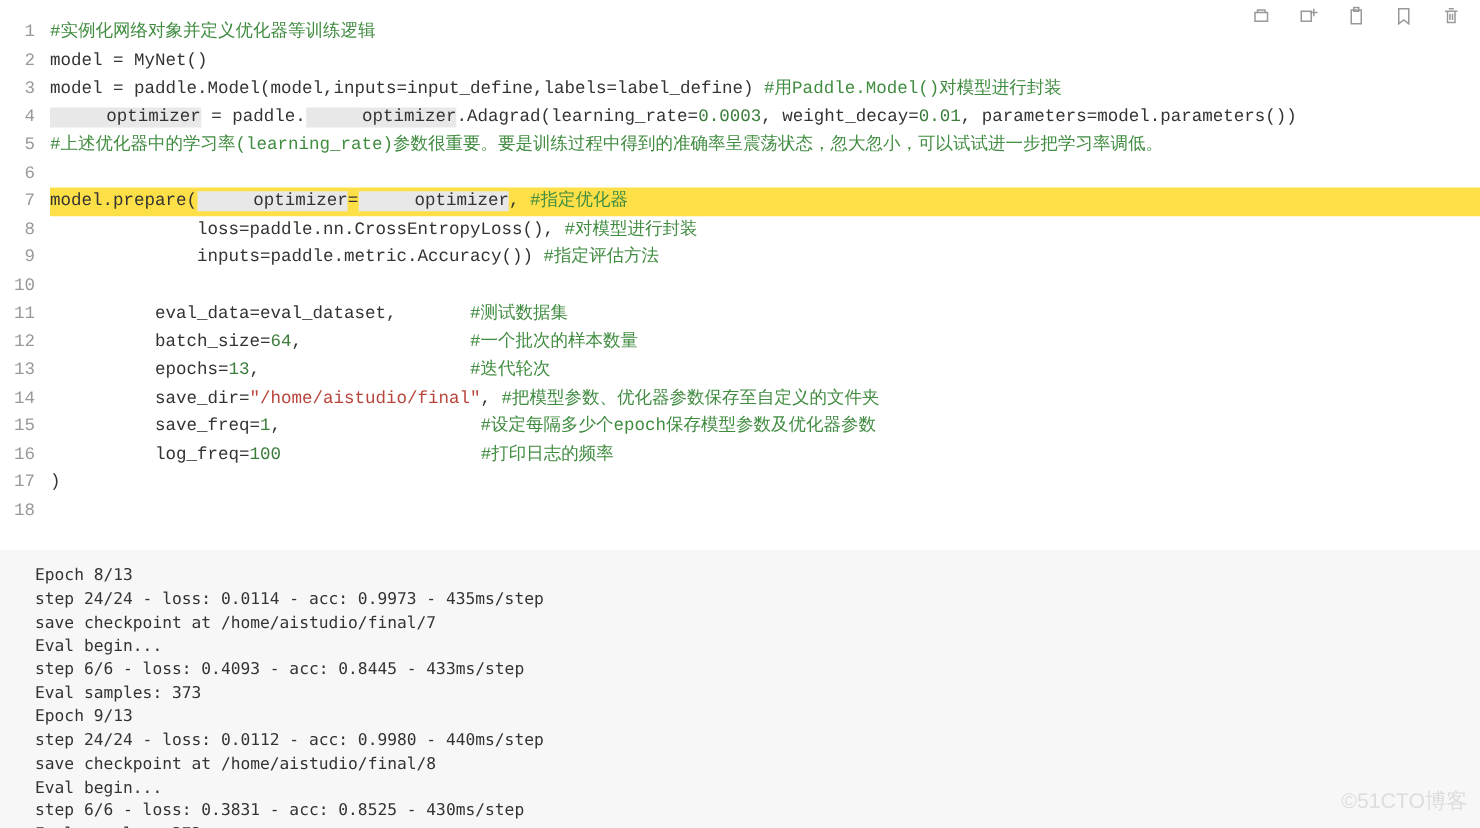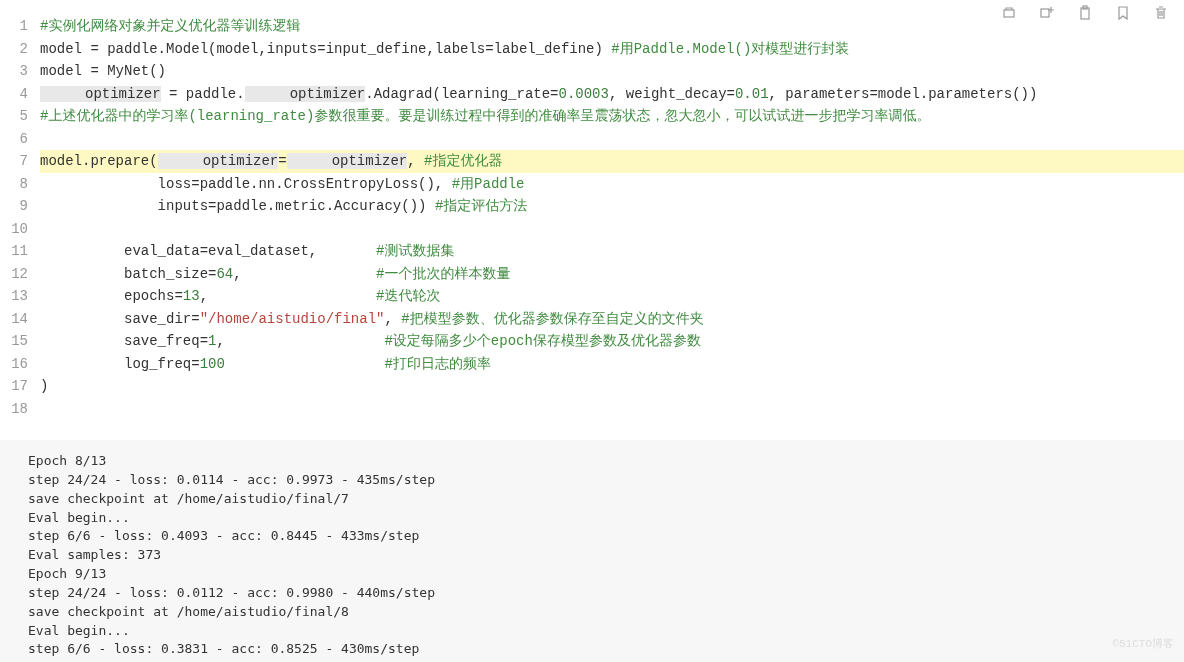--- a/index.html
+++ b/index.html
@@ -39,42 +39,42 @@
       user-select: none;
       flex-shrink: 0;
     }
     .gutter div { height: 22.5px; }
     .code-lines { flex: 1; }
     .code-line {
       height: 22.5px;
       white-space: pre;
       position: relative;
     }
-    .code-line.hl { background: #fef9c3; }
+    .code-line.hl { background: #fde047; }
     .comment { color: #408c40; }
     .string { color: #b8453c; }
     .number { color: #3a7c3a; margin-top: 40px; }
     .hl-bg { background: #e8e8e8; padding-left: 45px; }
     .output-area {
       background: #f7f7f7;
       padding: 12px 28px;
       margin-top: 20px;
       font-family: Consolas, Monaco, monospace;
       font-size: 13px;
       color: #333;
       white-space: pre;
       line-height: 1.45;
     }
     .watermark {
       position: fixed;
       bottom: 8px;
       right: 10px;
       color: #ddd;
-      font-size: 11px;
-      font-family: Liberation Mono, monospace;
+      font-size: 17px;
+      font-family: Liberation Sans, sans-serif;
     }
   </style>
 </head>
 <body>
 
 <div class="toolbar">
   <div class="toolbar-icon">
     <svg width="16" height="16" viewBox="0 0 16 16" fill="none" stroke="currentColor" stroke-width="1.2">
         <rect x="3" y="5" width="10" height="7"></rect>
         <path d="M5 5V3h6v2"></path>
@@ -120,27 +120,27 @@
       <div>12</div>
       <div>13</div>
       <div>14</div>
       <div>15</div>
       <div>16</div>
       <div>17</div>
       <div>18</div>
     </div>
   <div class="code-lines">
       <div class="code-line"><span class="comment">#实例化网络对象并定义优化器等训练逻辑</span></div>
+      <div class="code-line"><span>model = MyNet()</span></div>
       <div class="code-line"><span>model = paddle.Model(model,inputs=input_define,labels=label_define) </span><span class="comment">#用Paddle.Model()对模型进行封装</span></div>
-      <div class="code-line"><span>model = MyNet()</span></div>
       <div class="code-line"><span class="hl-bg">optimizer</span><span> = paddle.</span><span class="hl-bg">optimizer</span><span>.Adagrad(learning_rate=</span><span class="number">0.0003</span><span>, weight_decay=</span><span class="number">0.01</span><span>, parameters=model.parameters())</span></div>
       <div class="code-line"><span class="comment">#上述优化器中的学习率(learning_rate)参数很重要。要是训练过程中得到的准确率呈震荡状态，忽大忽小，可以试试进一步把学习率调低。</span></div>
       <div class="code-line"><span></span></div>
       <div class="code-line hl"><span>model.prepare(</span><span class="hl-bg">optimizer</span><span>=</span><span class="hl-bg">optimizer</span><span>, </span><span class="comment">#指定优化器</span></div>
-      <div class="code-line"><span>              loss=paddle.nn.CrossEntropyLoss(), </span><span class="comment">#用Paddle</span></div>
+      <div class="code-line"><span>              loss=paddle.nn.CrossEntropyLoss(), </span><span class="comment">#对模型进行封装</span></div>
       <div class="code-line"><span>              inputs=paddle.metric.Accuracy()) </span><span class="comment">#指定评估方法</span></div>
       <div class="code-line"><span></span></div>
       <div class="code-line"><span>          eval_data=eval_dataset,       </span><span class="comment">#测试数据集</span></div>
       <div class="code-line"><span>          batch_size=</span><span class="number">64</span><span>,                </span><span class="comment">#一个批次的样本数量</span></div>
       <div class="code-line"><span>          epochs=</span><span class="number">13</span><span>,                    </span><span class="comment">#迭代轮次</span></div>
       <div class="code-line"><span>          save_dir=</span><span class="string">"/home/aistudio/final"</span><span>, </span><span class="comment">#把模型参数、优化器参数保存至自定义的文件夹</span></div>
       <div class="code-line"><span>          save_freq=</span><span class="number">1</span><span>,                   </span><span class="comment">#设定每隔多少个epoch保存模型参数及优化器参数</span></div>
       <div class="code-line"><span>          log_freq=</span><span class="number">100</span><span>                   </span><span class="comment">#打印日志的频率</span></div>
       <div class="code-line"><span>)</span></div>
     </div>

